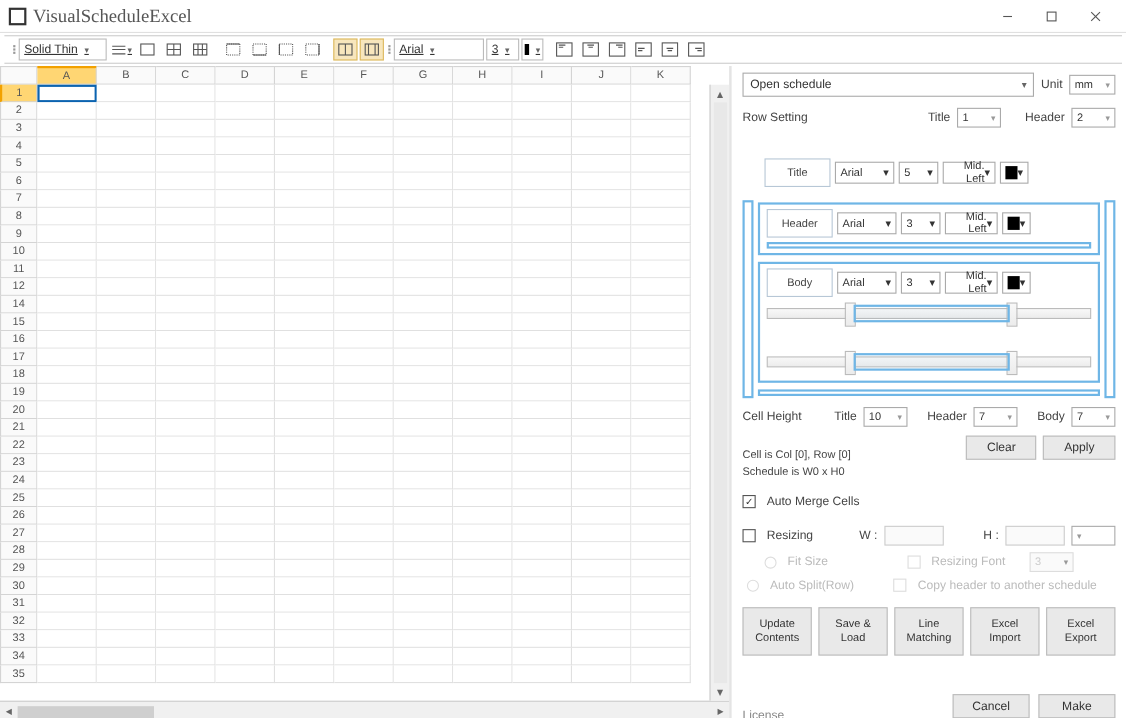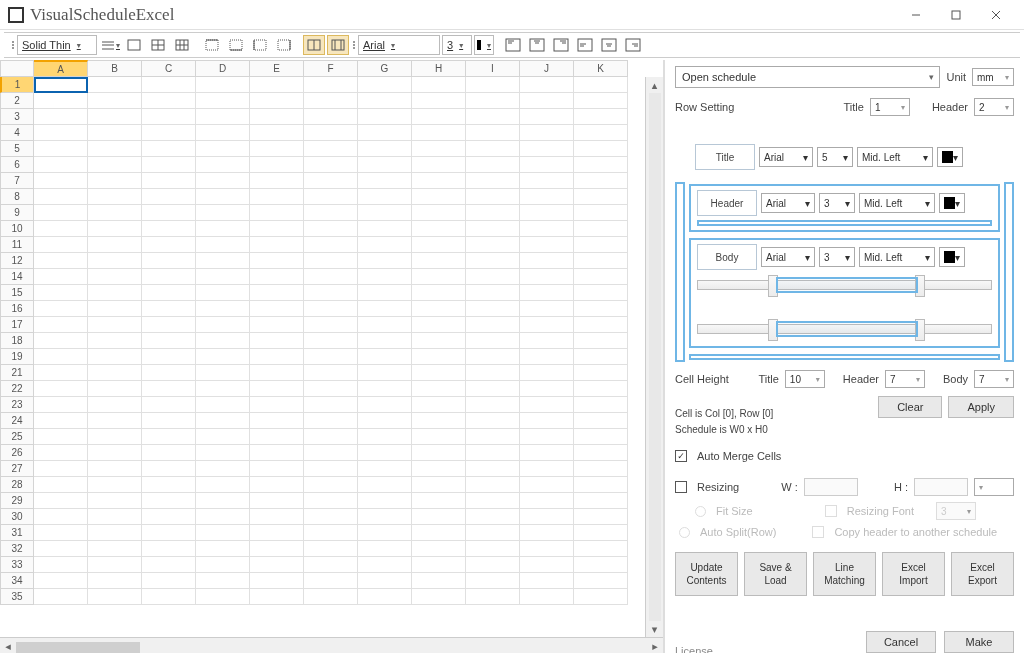--- a/index.html
+++ b/index.html
@@ -63,21 +63,21 @@
 .rightpane .smalldd { height: 18px; min-width: 40px; border: 1px solid #aaa; background: #fff; display: flex; align-items: center; justify-content: space-between; padding: 0 4px; font-size: 10px; cursor: pointer; }
 .rightpane .smalldd .caret { font-size: 8px; color: #999; }
 
 .formatbox { border: 2px solid #6fb6e6; padding: 4px 6px; margin-bottom: 6px; }
 .formatbox.body { padding-bottom: 12px; }
 .formatbox .frow { display: flex; align-items: center; gap: 4px; }
 .formatbox .flabel { width: 60px; height: 26px; border: 1px solid #b7c7d6; background: #fff; display: flex; align-items: center; justify-content: center; font-size: 10px; color: #444; }
 .formatbox .fdd { height: 20px; border: 1px solid #aaa; background: #fff; display: flex; align-items: center; justify-content: space-between; padding: 0 4px; font-size: 10px; cursor: pointer; }
 .formatbox .fdd.font { width: 54px; }
 .formatbox .fdd.size { width: 36px; }
-.formatbox .fdd.align { width: 76px; text-align: right; }
+.formatbox .fdd.align { width: 48px; text-align: right; }
 .formatbox .fdd.color { width: 26px; }
 .formatbox .colorbox { width: 12px; height: 12px; background: #000; }
 .formatbox.title-fb { margin-top: 4px; }
 .formatbox.header-fb { }
 
 
 .stylesection { position: relative; padding: 0 14px; margin-bottom: 10px; }
 .stylesection .outrect { position: absolute; top: -2px; bottom: -2px; width: 10px; border: 2px solid #6fb6e6; }
 .stylesection .outrect.left { left: 0; }
 .stylesection .outrect.right { right: 0; }
@@ -553,20 +553,34 @@
               <div class="cell"></div>
               <div class="cell"></div>
               <div class="cell"></div>
               <div class="cell"></div>
               <div class="cell"></div>
               <div class="cell"></div>
               <div class="cell"></div>
               <div class="cell"></div>
             </div>
             <div class="row">
+              <div class="rh">20</div>
+              <div class="cell"></div>
+              <div class="cell"></div>
+              <div class="cell"></div>
+              <div class="cell"></div>
+              <div class="cell"></div>
+              <div class="cell"></div>
+              <div class="cell"></div>
+              <div class="cell"></div>
+              <div class="cell"></div>
+              <div class="cell"></div>
+              <div class="cell"></div>
+            </div>
+            <div class="row">
               <div class="rh">21</div>
               <div class="cell"></div>
               <div class="cell"></div>
               <div class="cell"></div>
               <div class="cell"></div>
               <div class="cell"></div>
               <div class="cell"></div>
               <div class="cell"></div>
               <div class="cell"></div>
               <div class="cell"></div>

